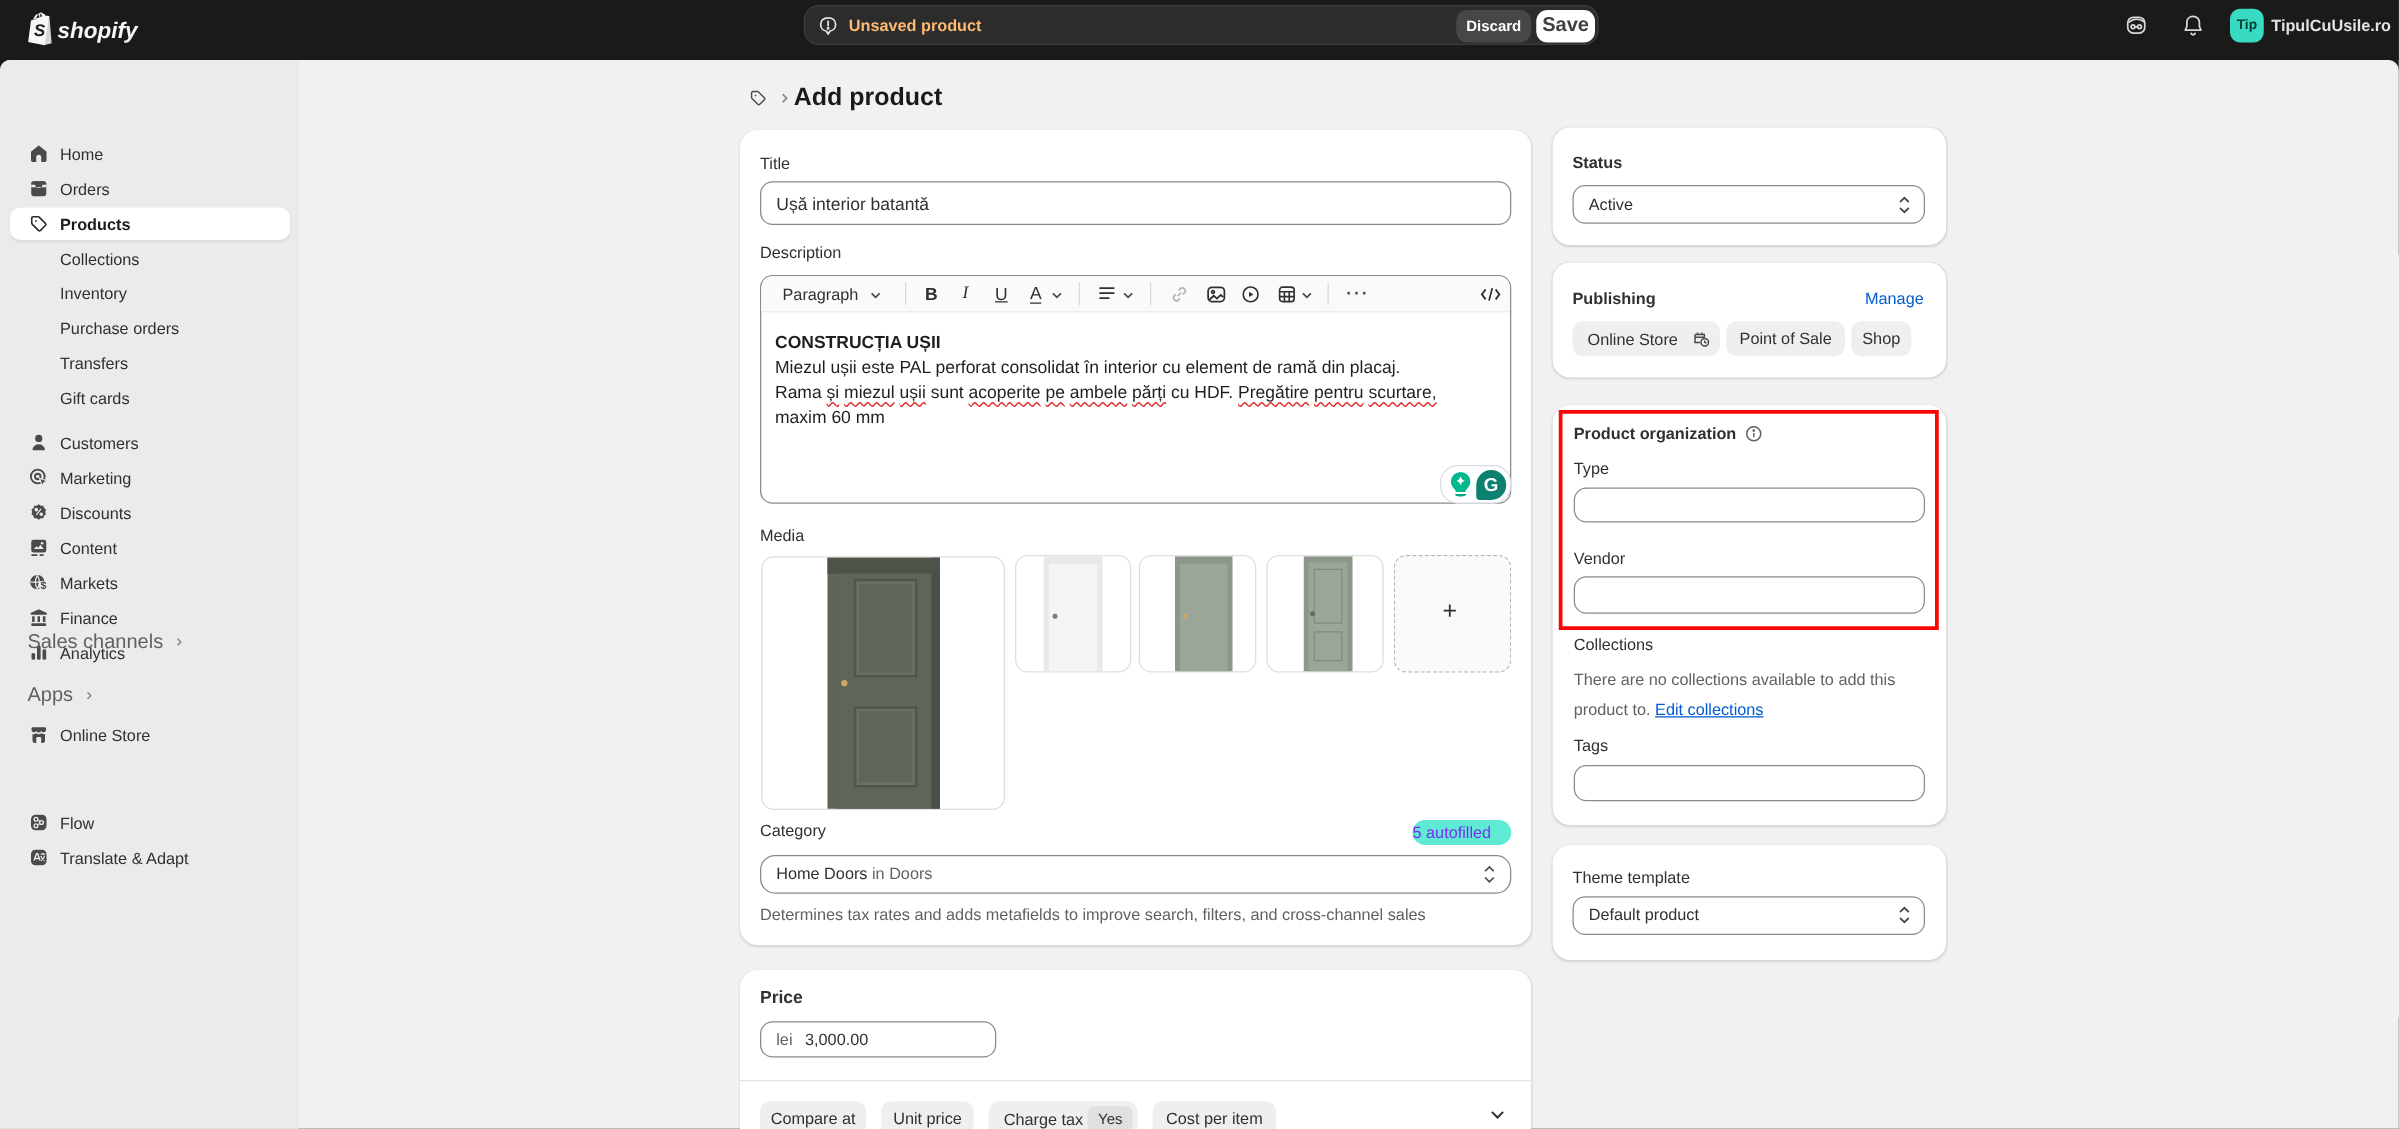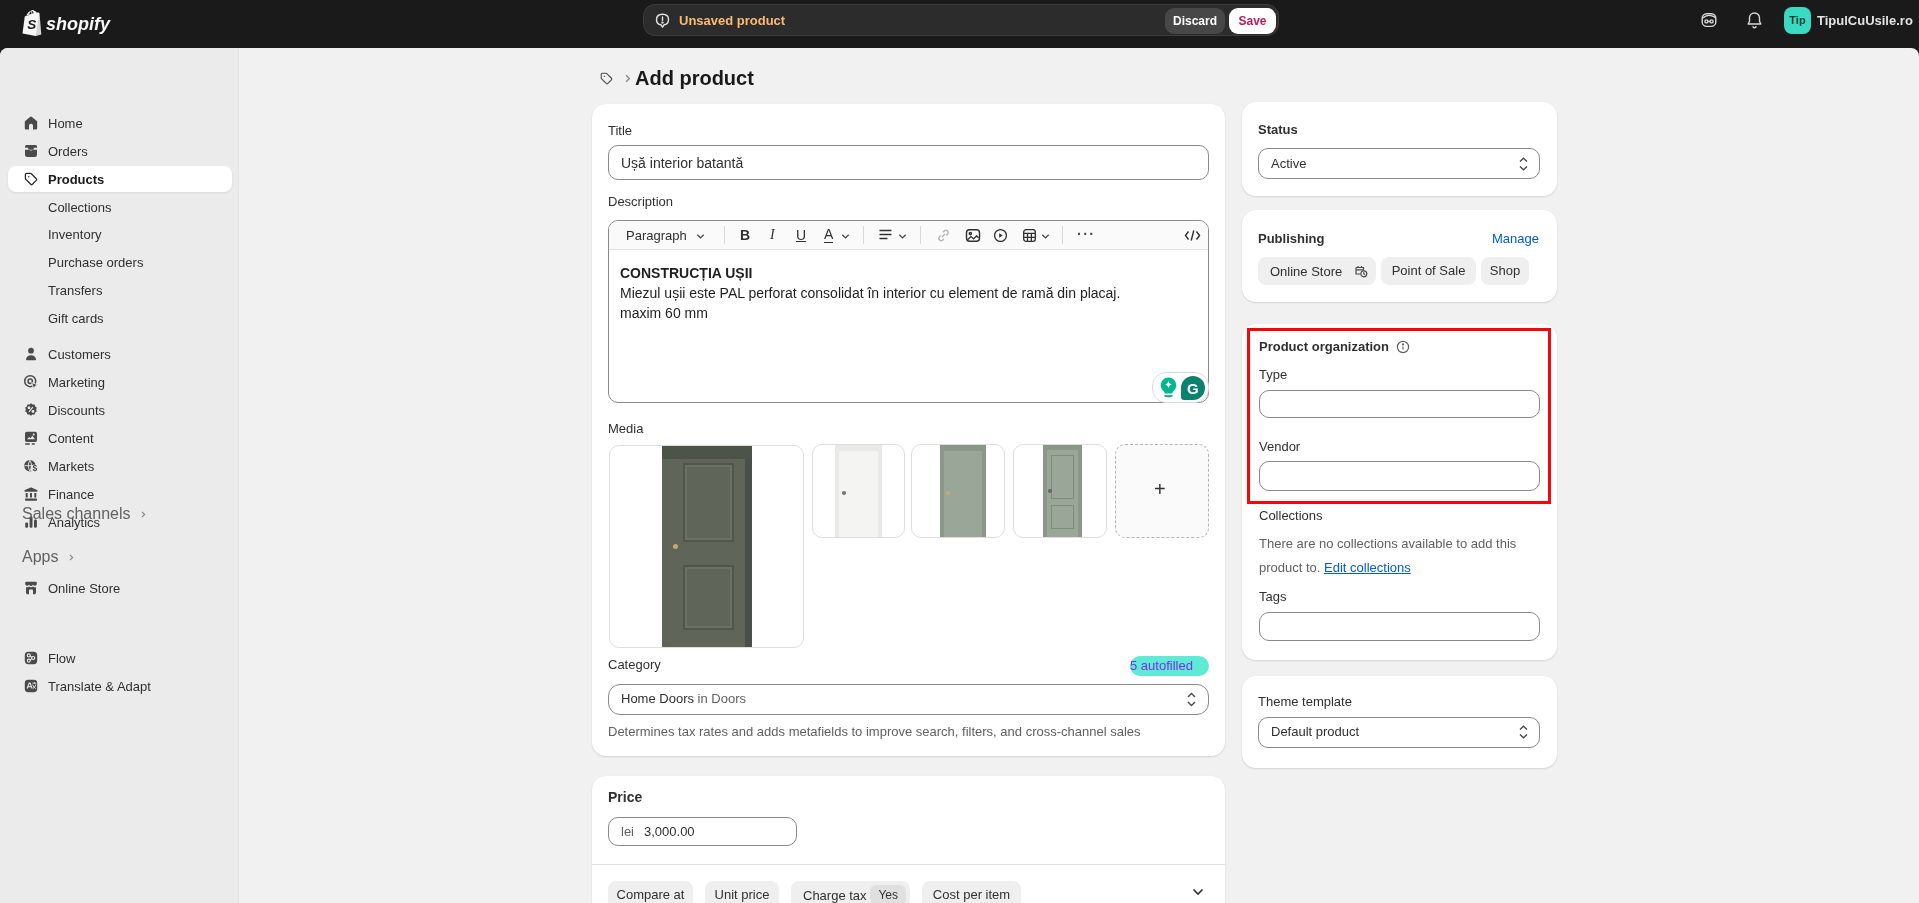--- a/index.html
+++ b/index.html
@@ -5,21 +5,21 @@
   * { margin:0; padding:0; box-sizing:border-box; }
   html,body { width:1919px; height:903px; overflow:hidden; }
   body { background:#1a1a1a; font-family:"Liberation Sans", sans-serif; color:#303030; }
   .abs { position:absolute; }
   
   .topbar { position:absolute; top:0; left:0; width:1919px; height:48px; background:#1a1a1a; }
   .logo { position:absolute; left:22px; top:9px; }
   .searchpill { position:absolute; left:643px; top:4px; width:636px; height:32px; background:#2c2c2c; border:1px solid #3d3d3d; border-radius:12px; }
   .searchpill .txt { position:absolute; left:35px; top:8px; font-size:13px; font-weight:700; color:#fdba74; }
   .btn-discard { position:absolute; left:521px; top:3px; width:60px; height:26px; background:#474747; border-radius:9px; color:#fff; font-size:12px; font-weight:700; text-align:center; line-height:26px; }
-  .btn-save { position:absolute; left:585px; top:3px; width:47px; height:26px; background:#fff; border-radius:9px; color:#be185d; font-size:12px; font-weight:700; text-align:center; line-height:26px; }
+  .btn-save { position:absolute; left:585px; top:3px; width:47px; height:26px; background:#fff; border-radius:9px; color:#404040; font-size:16px; font-weight:700; text-align:center; line-height:26px; }
   .avatar { position:absolute; left:1784px; top:7px; width:27px; height:27px; background:#38dbc1; border-radius:8px; color:#053c33; font-size:11px; font-weight:700; text-align:center; line-height:27px; }
   .shopname { position:absolute; left:1817px; top:13px; color:#e3e3e3; font-size:13px; font-weight:700; }
   
   .frame { position:absolute; top:48px; left:0; width:1919px; height:855px; background:#f1f1f1; border-radius:8px 8px 0 0; overflow:hidden; }
   .sidebar { position:absolute; top:48px; left:0; width:239px; height:855px; background:#ebebeb; border-right:1px solid #e3e3e3; border-radius:8px 0 0 0; }
   
   .nav-it { position:absolute; left:8px; width:224px; height:26px; border-radius:8px; font-size:13px; color:#303030;margin-top:48px; }
   .nav-it .ic { position:absolute; left:15px; top:5px; width:16px; height:16px; }
   .nav-it .lb { position:absolute; left:40px; top:6px; line-height:15px; }
   .nav-it.sel { background:#fff; box-shadow:0 1px 2px rgba(0,0,0,.08); }
@@ -266,20 +266,21 @@
       <path d="M2.5 4 6 7.5 9.5 4"></path>
     </svg>
   <div class="abs" style="left:1062px;top:226px;width:1px;height:18px;background:#d9d9d9;"></div>
   <div class="abs" style="left:1077px;top:226px;font-size:14px;font-weight:700;color:#4a4a4a;letter-spacing:1.5px;">···</div>
   <svg class="abs" style="left:1184px;top:229px" width="17" height="13" viewBox="0 0 17 13" fill="none" stroke="#303030" stroke-width="1.4">
       <path d="M4.5 2.5 1.5 6.5l3 4M12.5 2.5l3 4-3 4M9.8 1.5 7.2 11.5"></path>
     </svg>
   <div class="abs" style="left:620px;top:263px;width:578px;font-size:14px;line-height:20px;color:#1f1f1f;">
     <div style="font-weight:700;">CONSTRUCȚIA UȘII</div>
     <div>Miezul ușii este PAL perforat consolidat în interior cu element de ramă din placaj.</div>
+    <div>Rama <span class="sq">și</span> <span class="sq">miezul</span> <span class="sq">ușii</span> sunt <span class="sq">acoperite</span> <span class="sq">pe</span> <span class="sq">ambele</span> <span class="sq">părți</span> cu HDF. <span class="sq">Pregătire</span> <span class="sq">pentru</span> <span class="sq">scurtare,</span></div>
     <div>maxim 60 mm</div>
   </div>
   <div class="abs" style="left:1152px;top:372px;width:57px;height:31px;background:#fff;border:1px solid #d9dbe8;border-radius:14px;"></div>
   <svg class="abs" style="left:1158px;top:376px" width="21" height="24" viewBox="0 0 17 19">
       <path d="M8.5 1a6.3 6.3 0 0 0-6.3 6.3c0 2.3 1.3 3.8 2.4 4.9.4.5.8 1.2.9 1.8h6c.1-.6.5-1.3.9-1.8 1.1-1.1 2.4-2.6 2.4-4.9A6.3 6.3 0 0 0 8.5 1z" fill="#00b78f"></path>
       <path d="M8.5 3.6c.3 1.6 1.1 2.7 2.8 3.1-1.7.4-2.5 1.5-2.8 3.1-.3-1.6-1.1-2.7-2.8-3.1 1.7-.4 2.5-1.5 2.8-3.1z" fill="#fff"></path>
       <path d="M4.8 15.3h7.4c-.2 1-1 1.6-3.7 1.6s-3.5-.6-3.7-1.6z" fill="#00a382"></path>
     </svg>
   <div class="abs" style="left:1181px;top:376px;width:24px;height:24px;background:#0d8170;border-radius:50% 50% 50% 3px;">
     <span style="position:absolute;left:6px;top:3.5px;font-size:15px;font-weight:700;color:#fff;">G</span>

